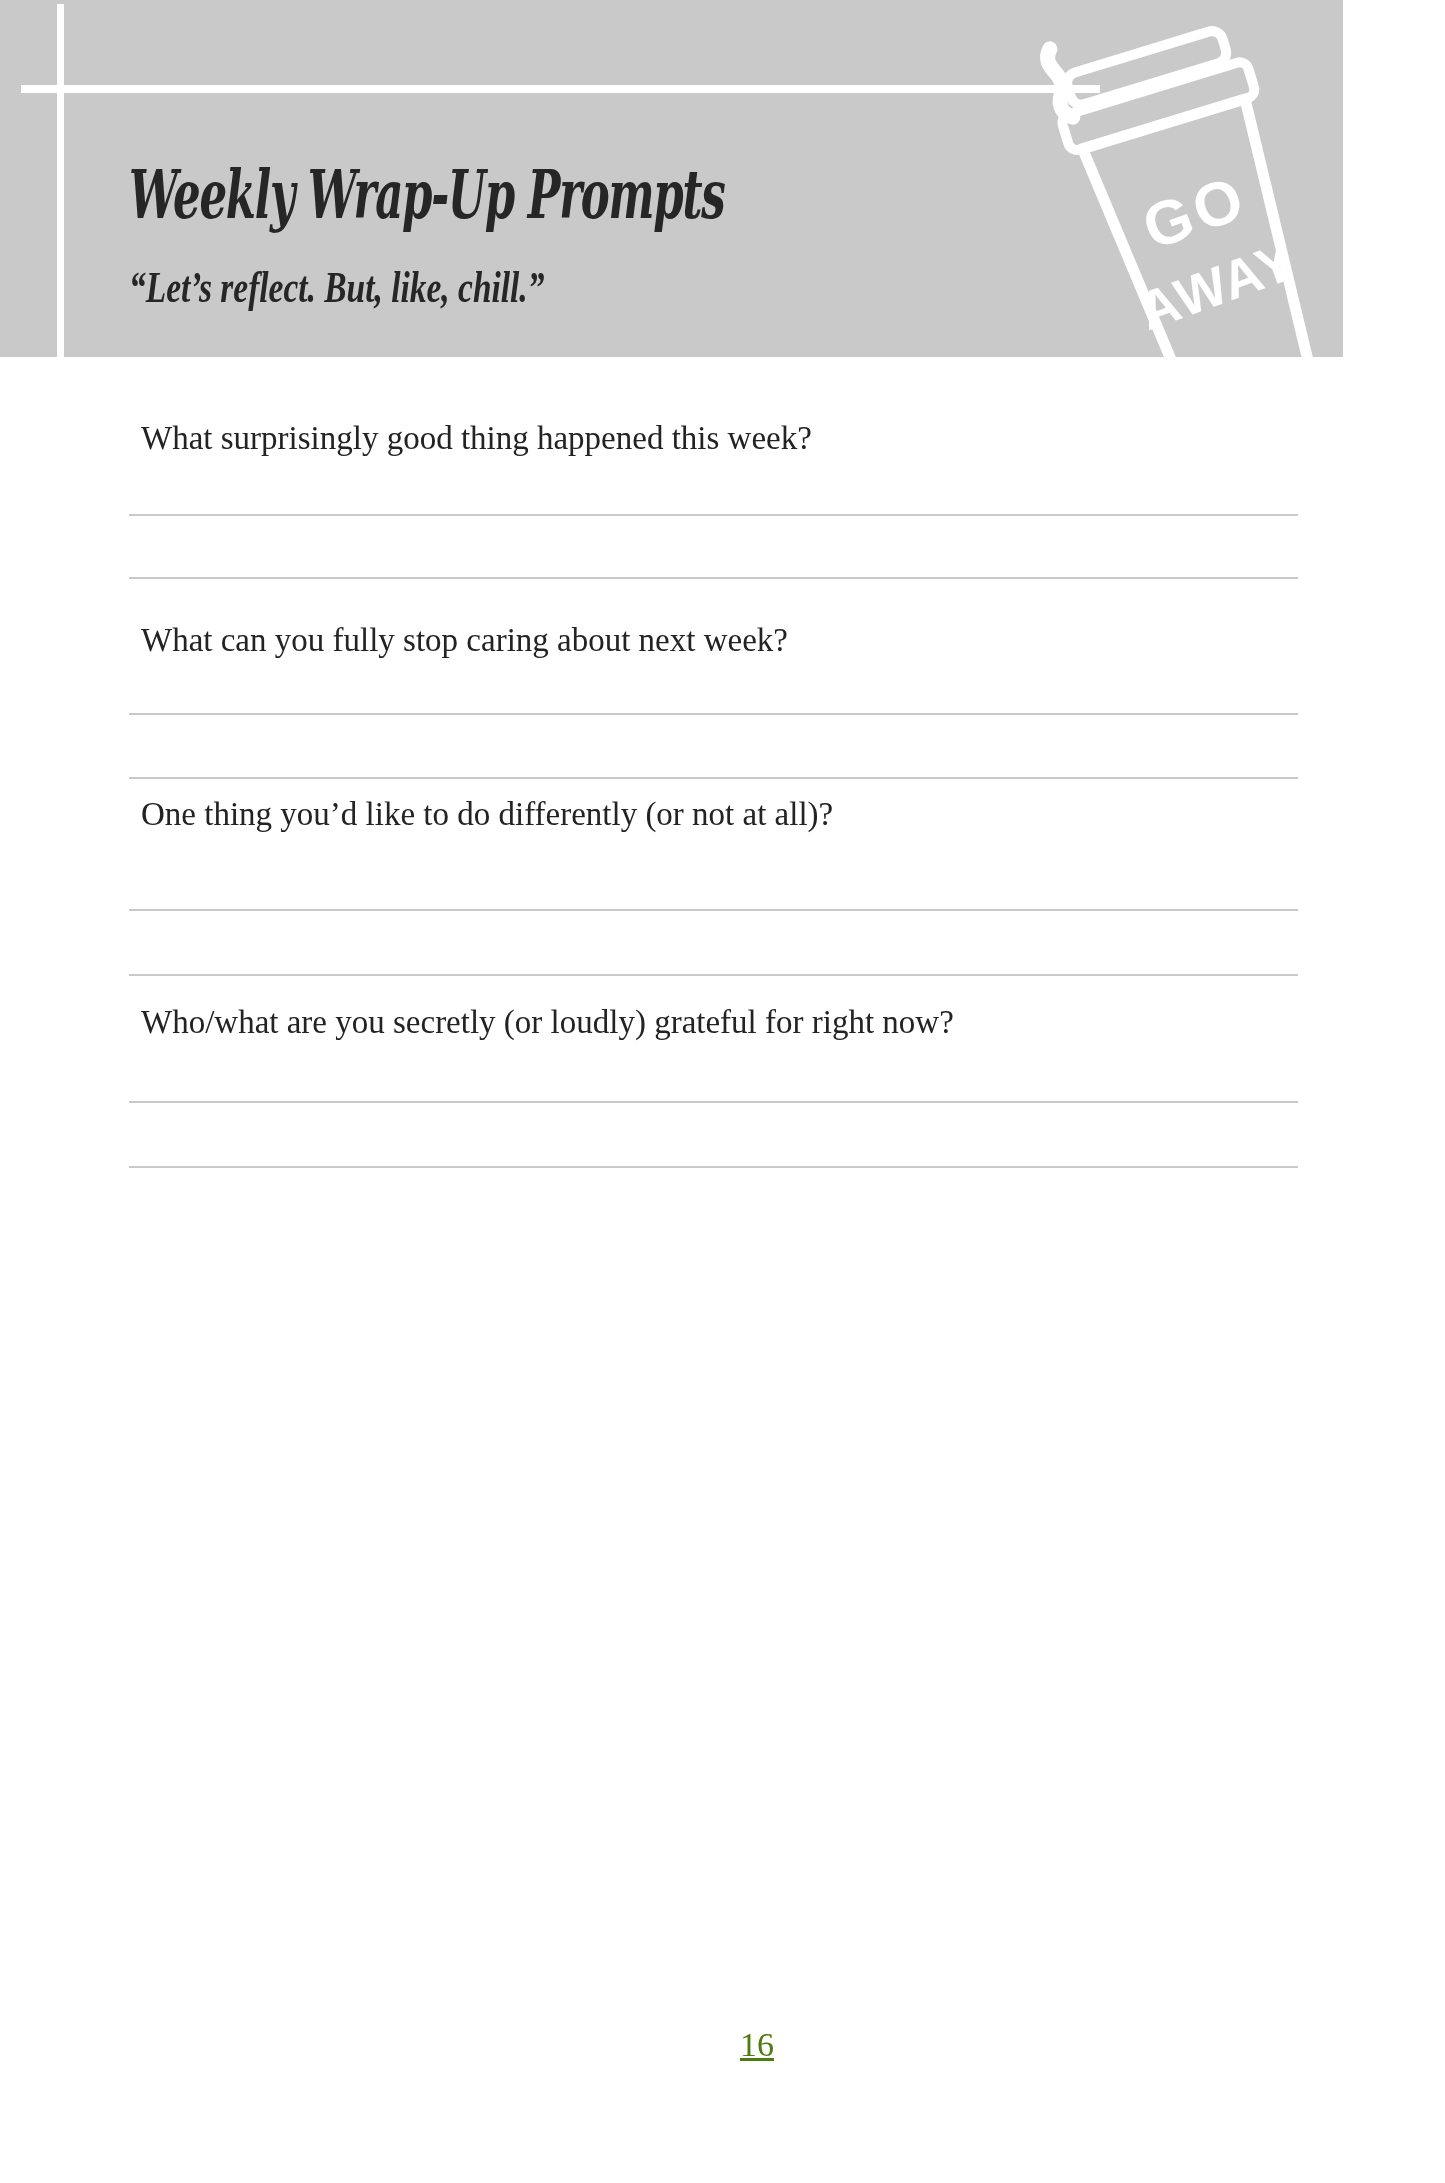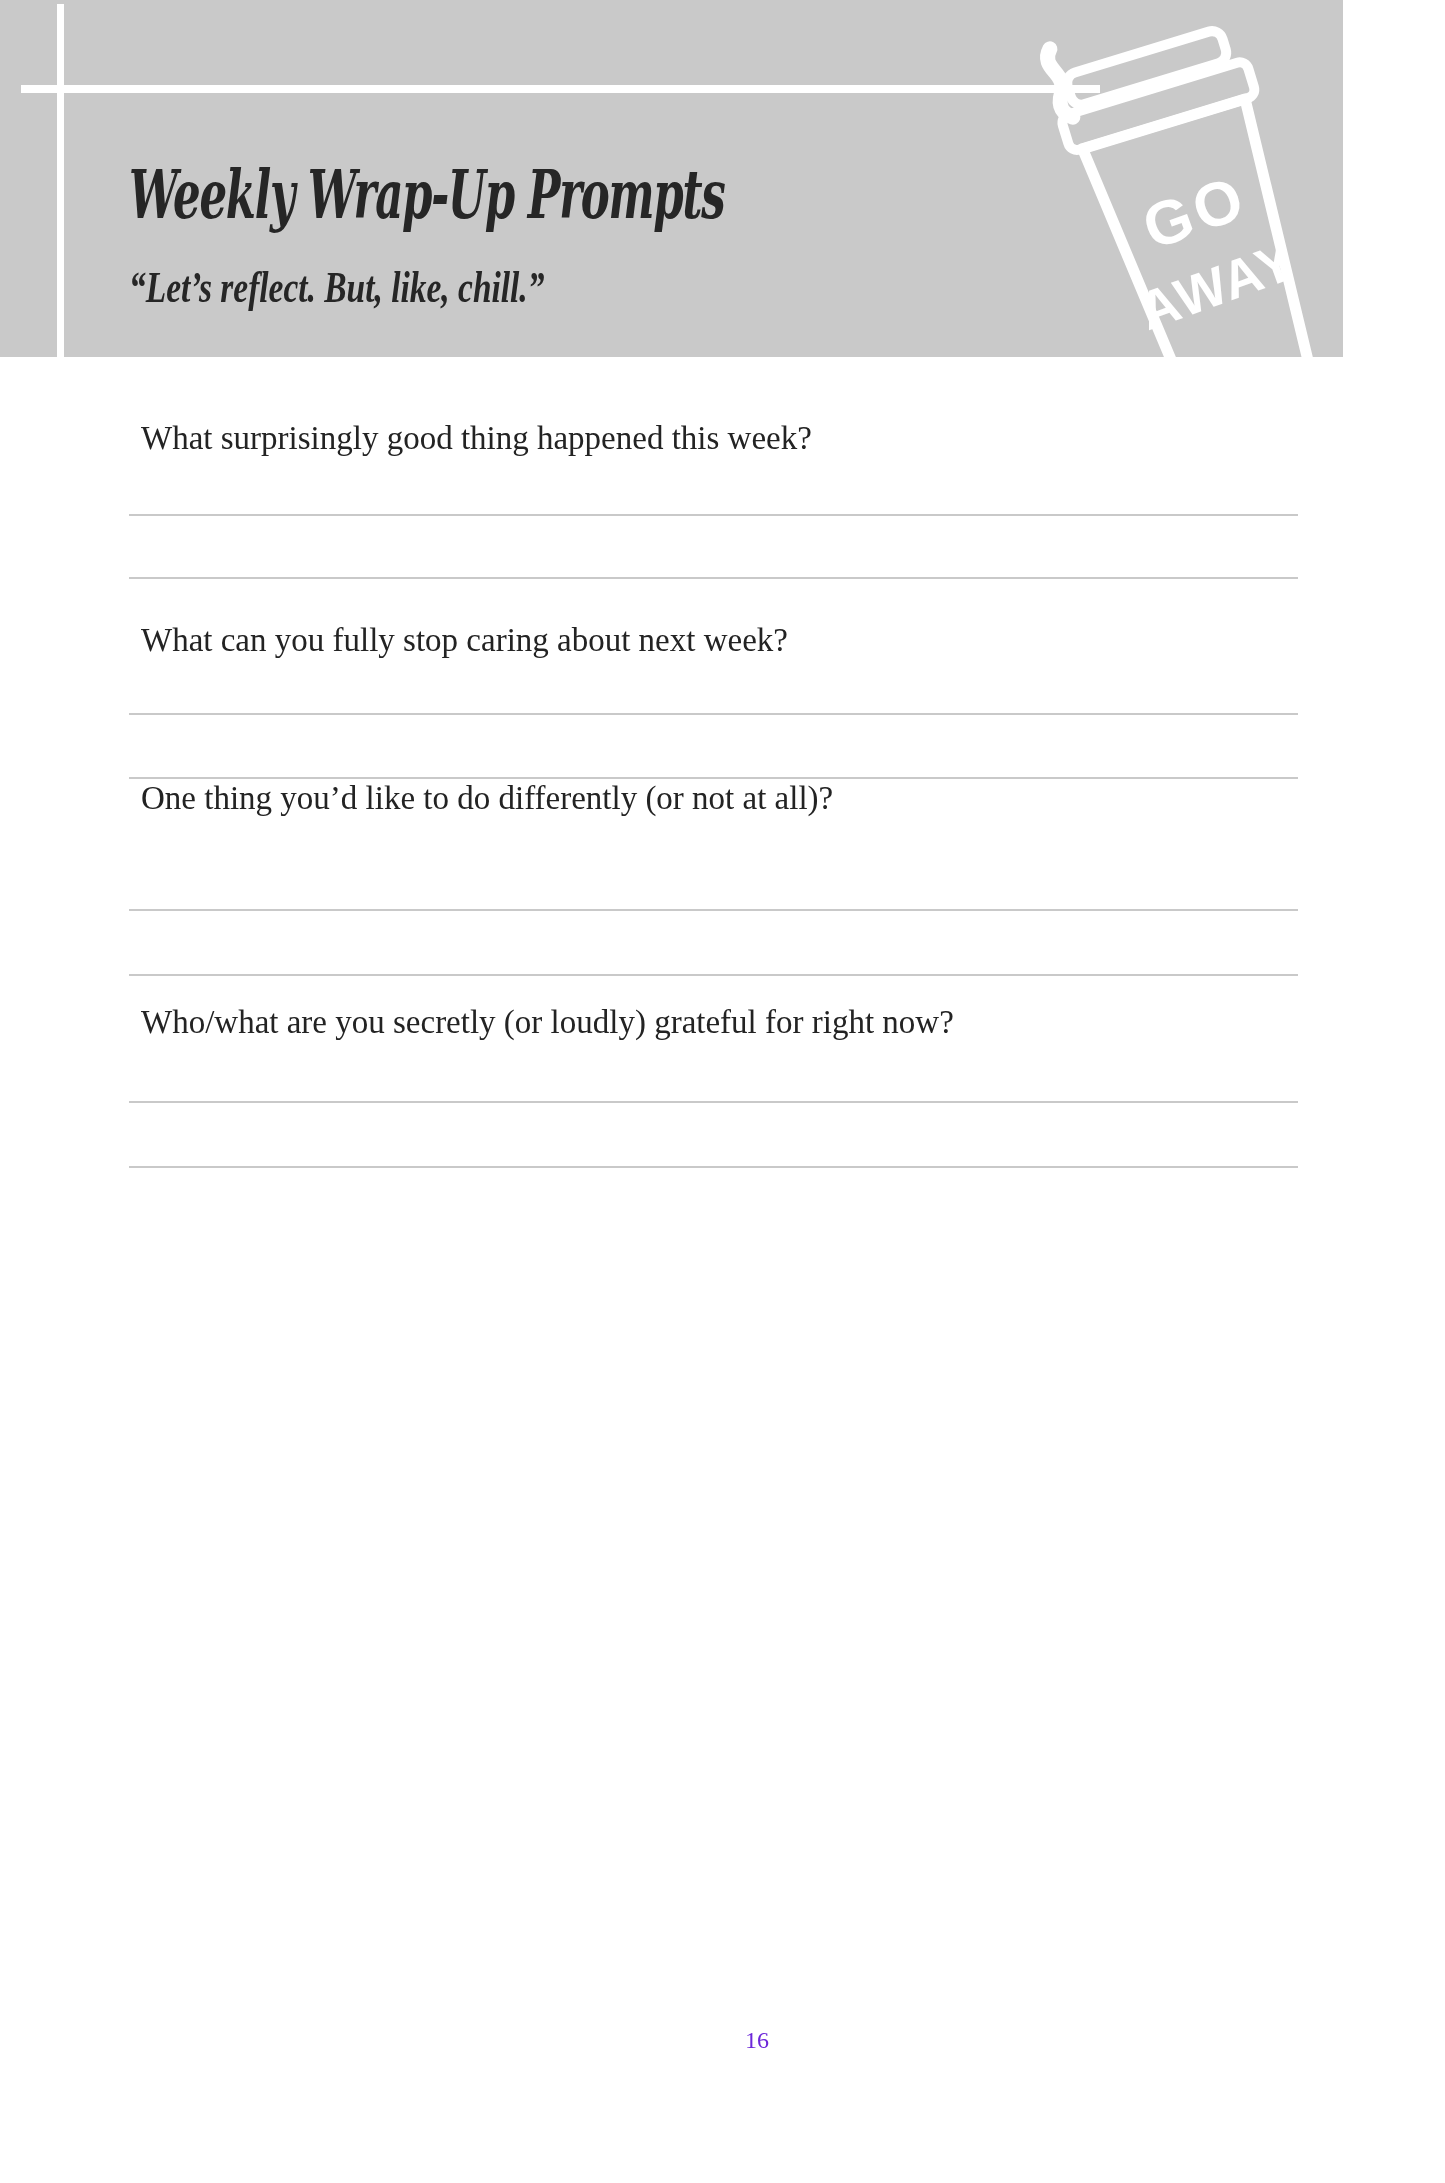--- a/index.html
+++ b/index.html
@@ -59,29 +59,30 @@
     color: #232323;
     white-space: nowrap;
   }
   .rule {
     position: absolute; left: 129px;
     width: 1169px; height: 2px;
     background: #c9c9c9;
   }
   .q1 { top: 410px; }  .r1a { top: 514px; }  .r1b { top: 577px; }
   .q2 { top: 612px; }  .r2a { top: 713px; }  .r2b { top: 777px; }
-  .q3 { top: 770px; }  .r3a { top: 909px; }  .r3b { top: 974px; }
+  .q3 { top: 786px; }  .r3a { top: 909px; }  .r3b { top: 974px; }
   .q4 { top: 994px; text-align: center; }  .r4a { top: 1101px; } .r4b { top: 1166px; }
 
   
   .pagenum {
     position: absolute; top: 2028px; left: 757px;
     transform: translateX(-50%);
-    font-size: 24px; line-height: 1;
-    color: #6d28d9;
+    font-size: 34px; line-height: 1;
+    color: #4d7c0f;
+    text-decoration: underline;
   }
 </style>
 </head>
 <body>
 
 <div class="page">
 
   <header class="banner">
     <div class="v-line"></div>
     <div class="h-line"></div>

